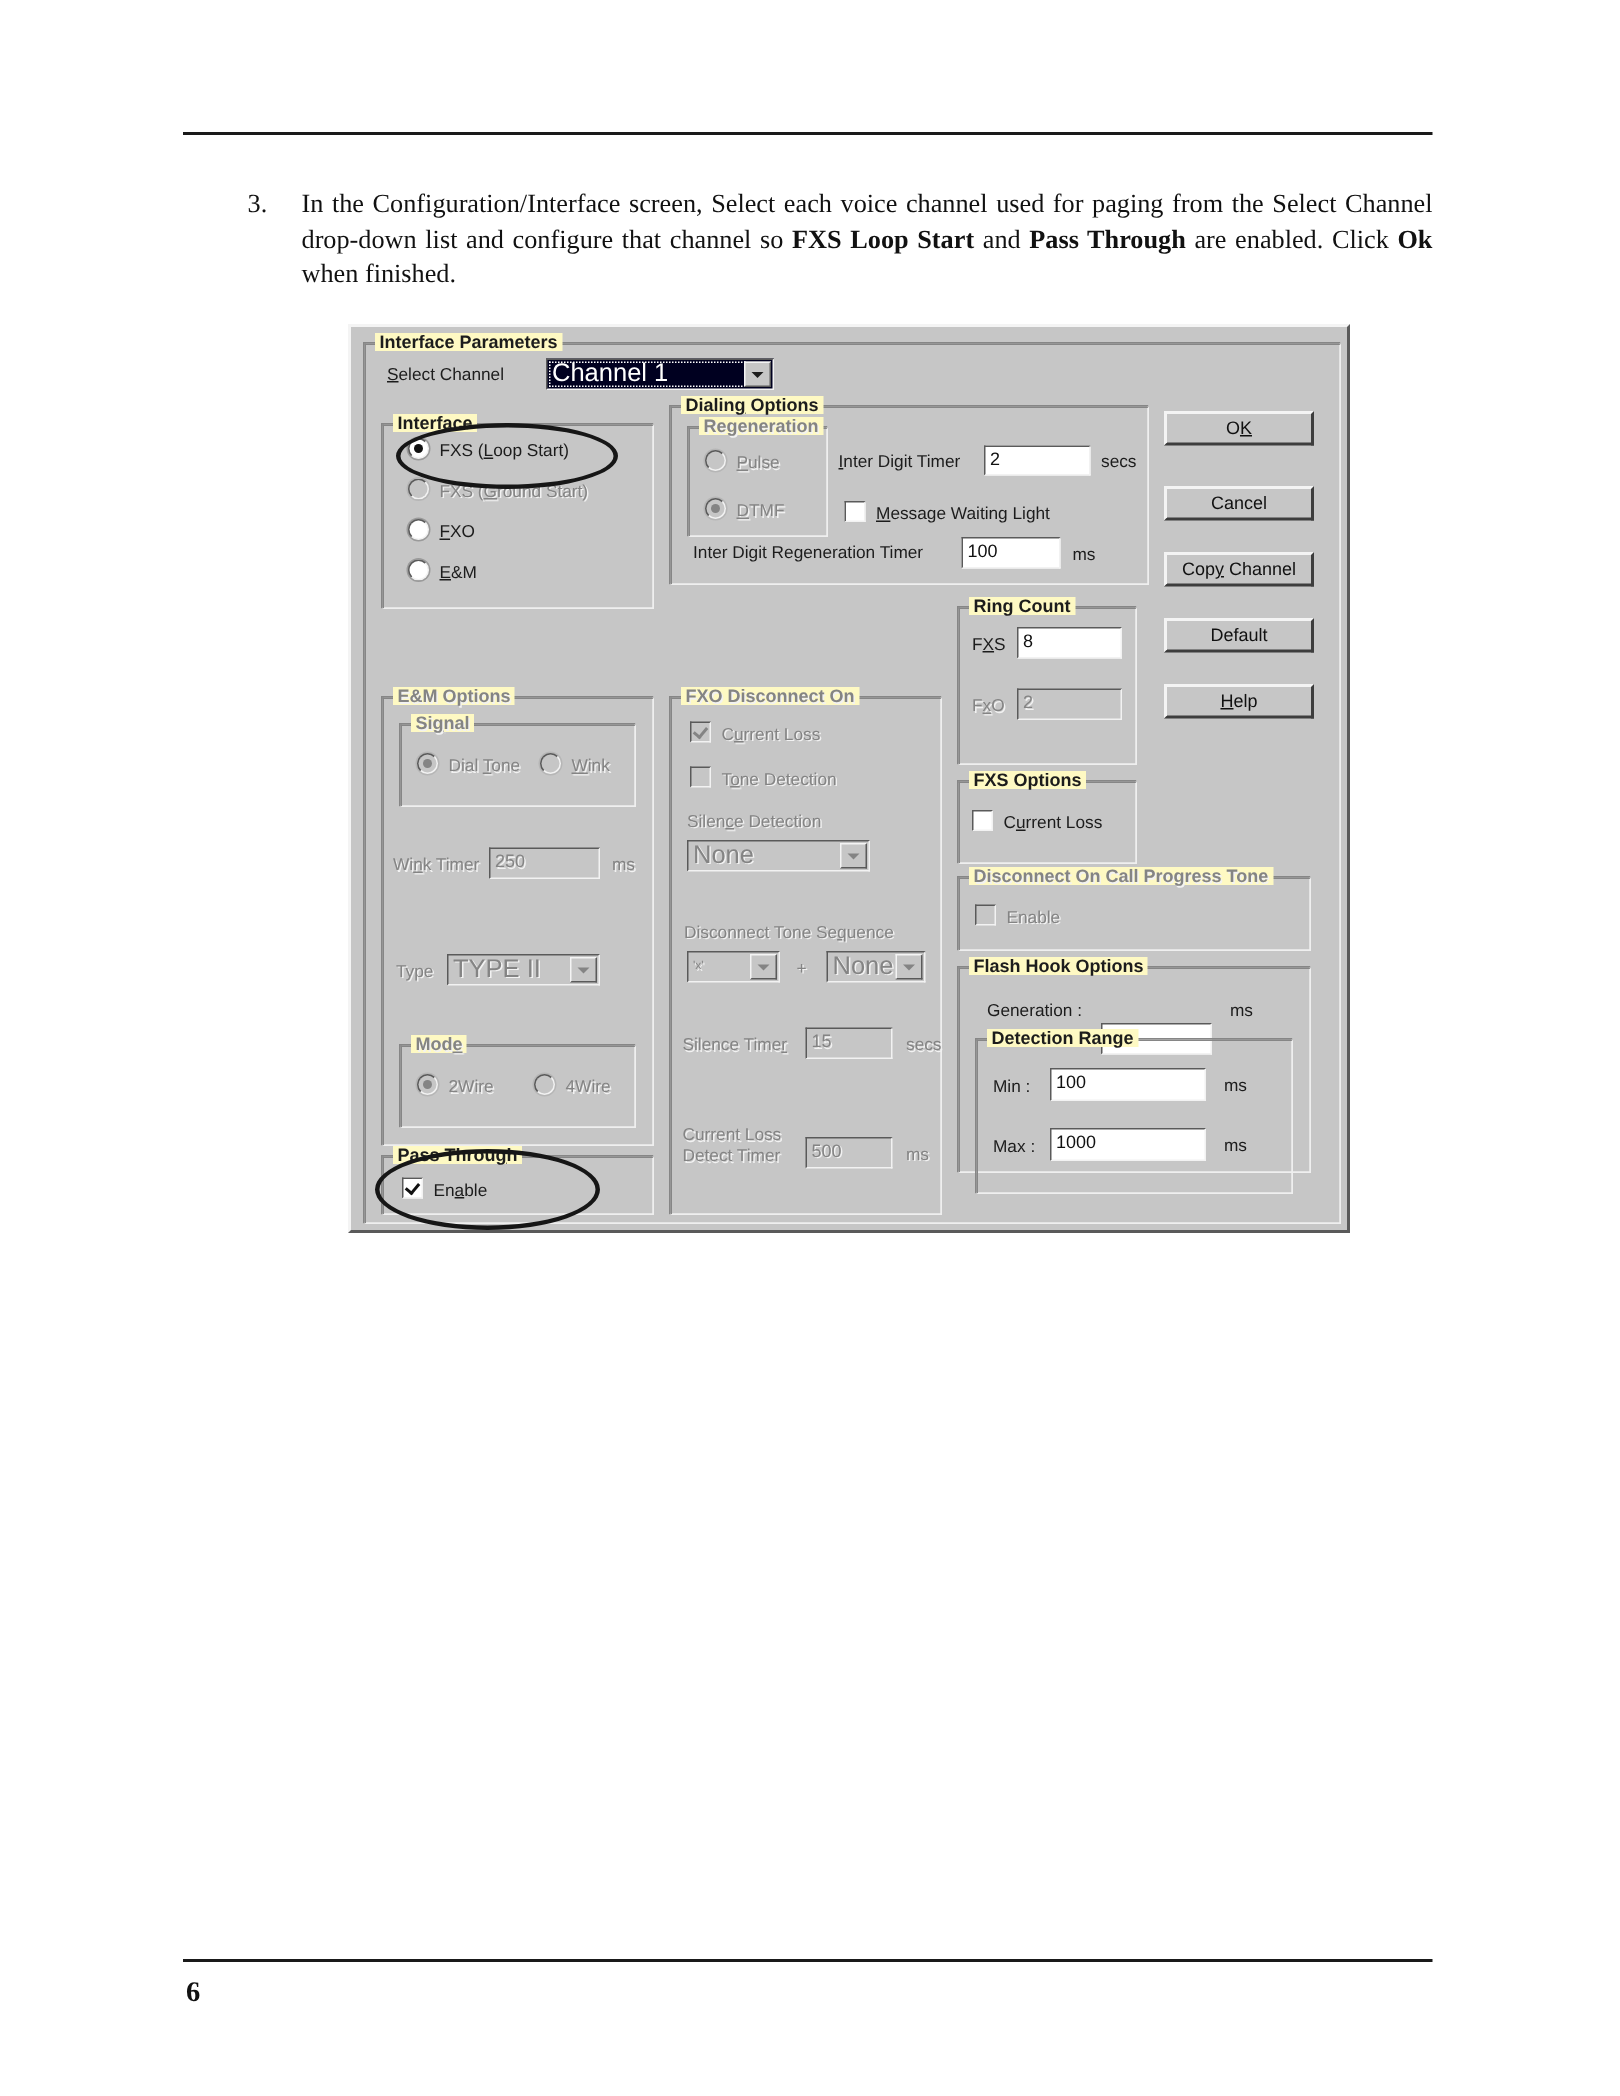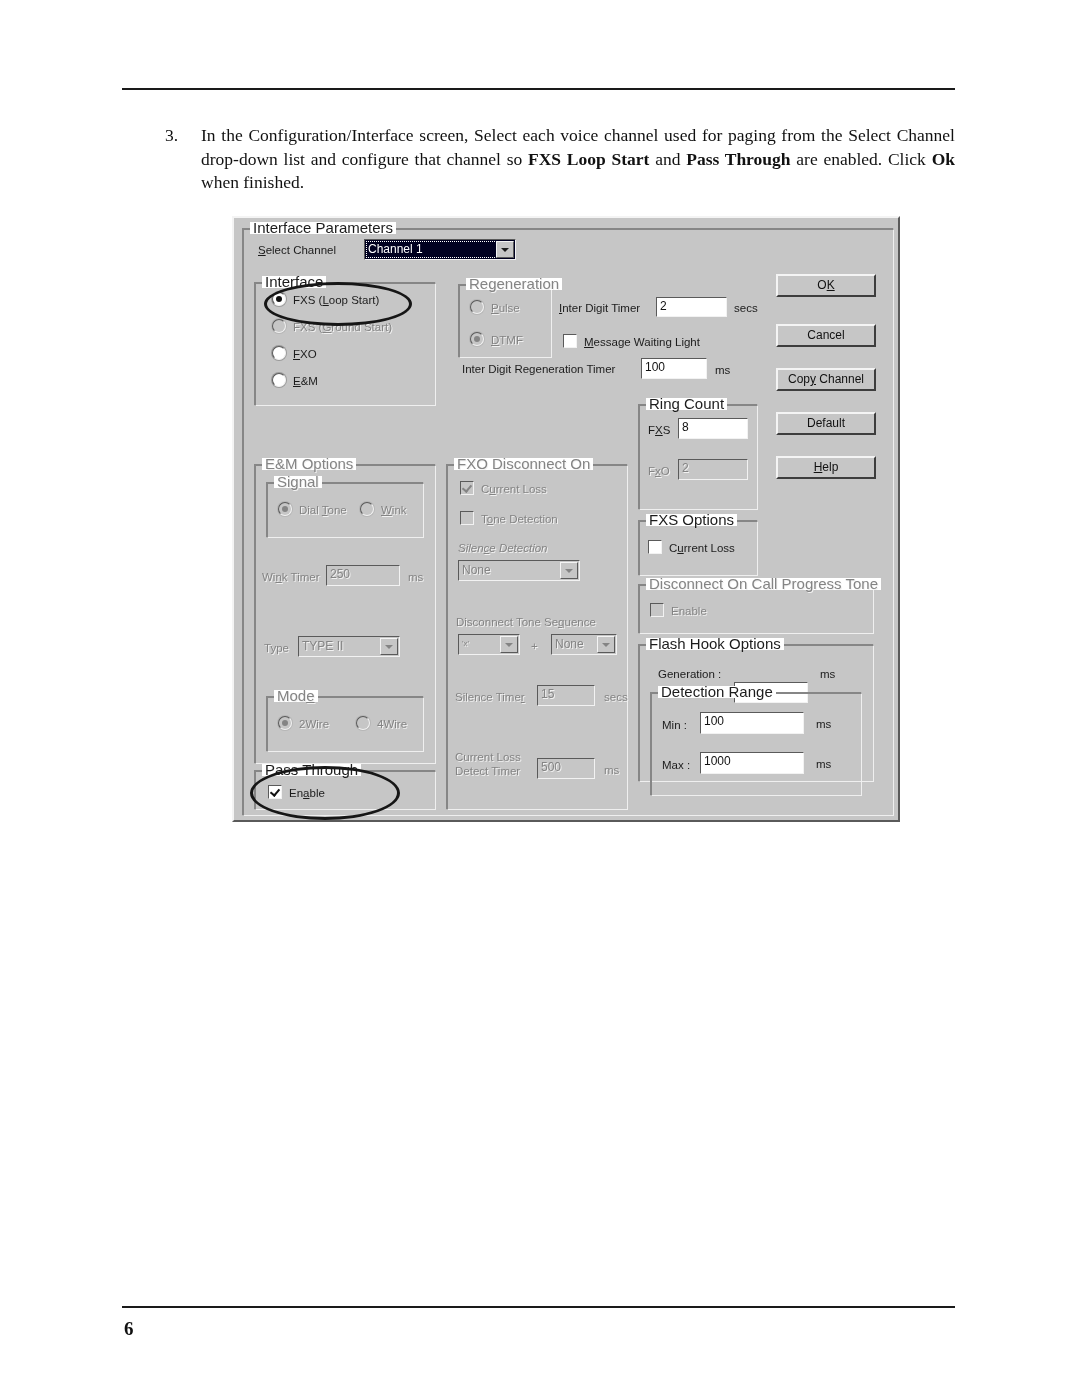--- a/index.html
+++ b/index.html
@@ -60,23 +60,24 @@
     box-sizing:border-box;
   }
   .grp::after{
     content:"";position:absolute;left:0;top:0;right:-1px;bottom:-1px;
     border:1px solid #efefef;
     border-left-color:#868686;border-top-color:#868686;
     pointer-events:none;
   }
   .grp > .cap{
     position:absolute;top:-7px;left:7px;
-    background:#ffffff;padding:0 3px;
-    font-size:15px;line-height:12px;white-space:nowrap;
+    background:#fef9c3;padding:0 3px;
+    font-size:12px;line-height:12px;white-space:nowrap;
     z-index:3;
+    font-weight:bold;
   }
   .grp.dis > .cap{color:#848484;text-shadow:1px 1px 0 #f2f2f2;}
 
   
   .lbl{position:absolute;white-space:nowrap;line-height:13px;}
   .lbl.dis{color:#848484;text-shadow:1px 1px 0 #f2f2f2;}
   .u{text-decoration:underline;}
 
   
   .fld{
@@ -88,21 +89,21 @@
     overflow:hidden;white-space:nowrap;
   }
   .fld.dis{background:#c6c6c6;color:#848484;text-shadow:1px 1px 0 #f2f2f2;}
 
   
   .combo{
     position:absolute;box-sizing:border-box;
     border-top:1px solid #5a5a5a;border-left:1px solid #5a5a5a;
     border-right:1px solid #f2f2f2;border-bottom:1px solid #f2f2f2;
     background:#ffffff;
-    font-family:"Liberation Sans", sans-serif;font-size:12px;
+    font-family:"Liberation Sans", sans-serif;font-size:17px;
     color:#111;line-height:16px;white-space:nowrap;overflow:hidden;
   }
   .combo .txt{position:absolute;left:3px;top:1px;}
   .combo .arw{
     position:absolute;right:1px;top:1px;bottom:1px;width:16px;
     background:#c6c6c6;
     border-top:1px solid #f4f4f4;border-left:1px solid #f4f4f4;
     border-right:1px solid #5a5a5a;border-bottom:1px solid #5a5a5a;
   }
   .combo .arw::after{
@@ -205,20 +206,23 @@
   <div class="radio dis" style="left:38px;top:101px;">
     <span class="mark"></span><span>FXS (<span class="u">G</span>round Start)</span>
   </div>
   <div class="radio" style="left:38px;top:128px;">
     <span class="mark"></span><span><span class="u">F</span>XO</span>
   </div>
   <div class="radio" style="left:38px;top:155px;">
     <span class="mark"></span><span><span class="u">E</span>&amp;M</span>
   </div>
 
+  <div class="grp" style="left:212px;top:52px;width:320px;height:120px;">
+    <span class="cap">Dialin<span class="u">g</span> Options</span>
+  </div>
 
   <div class="grp dis" style="left:224px;top:66px;width:94px;height:74px;">
     <span class="cap">Regeneration</span>
   </div>
   <div class="radio dis" style="left:236px;top:82px;">
     <span class="mark"></span><span><span class="u">P</span>ulse</span>
   </div>
   <div class="radio dis on" style="left:236px;top:114px;">
     <span class="mark"></span><span><span class="u">D</span>TMF</span>
   </div>
@@ -278,21 +282,21 @@
   <div class="grp dis" style="left:212px;top:246px;width:182px;height:346px;">
     <span class="cap">FXO Disconnect On</span>
   </div>
   <div class="check dis on" style="left:226px;top:263px;">
     <span class="box"></span><span>C<span class="u">u</span>rrent Loss</span>
   </div>
   <div class="check dis" style="left:226px;top:293px;">
     <span class="box"></span><span>T<span class="u">o</span>ne Detection</span>
   </div>
 
-  <span class="lbl dis" style="left:224px;top:324px;font-style:italic;">Silen<span class="u">c</span>e Detection</span>
+  <span class="lbl dis" style="left:224px;top:324px;">Silen<span class="u">c</span>e Detection</span>
   <div class="combo dis" style="left:224px;top:342px;width:122px;height:21px;">
     <span class="txt">None</span>
     <span class="arw"></span>
   </div>
 
   <span class="lbl dis" style="left:222px;top:398px;">Disconnect Tone Se<span class="u">q</span>uence</span>
   <div class="combo dis" style="left:224px;top:416px;width:62px;height:21px;font-size:8px;">
     <span class="txt">'x'</span>
     <span class="arw"></span>
   </div>

